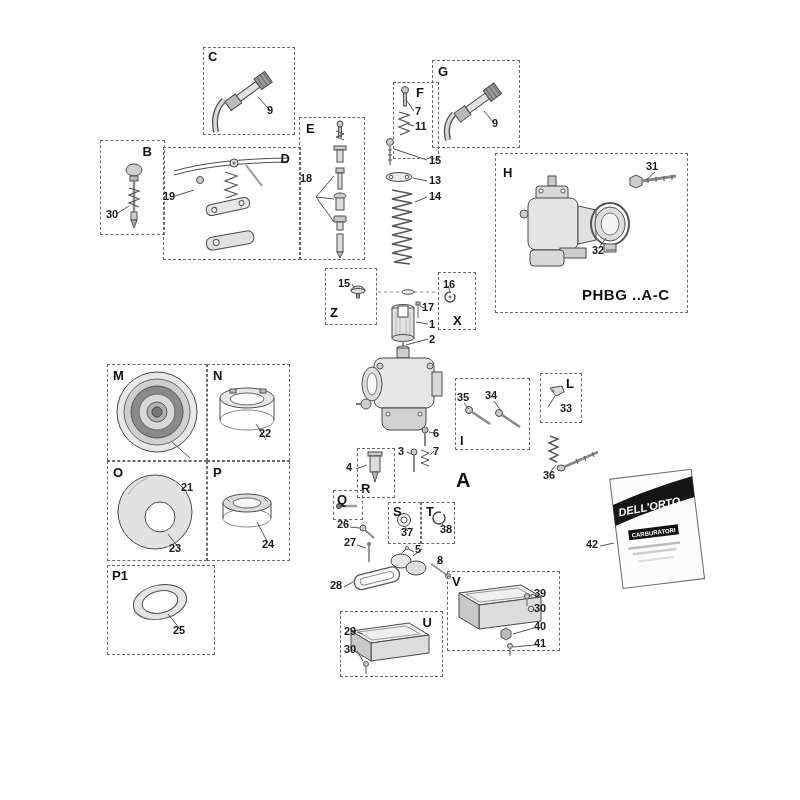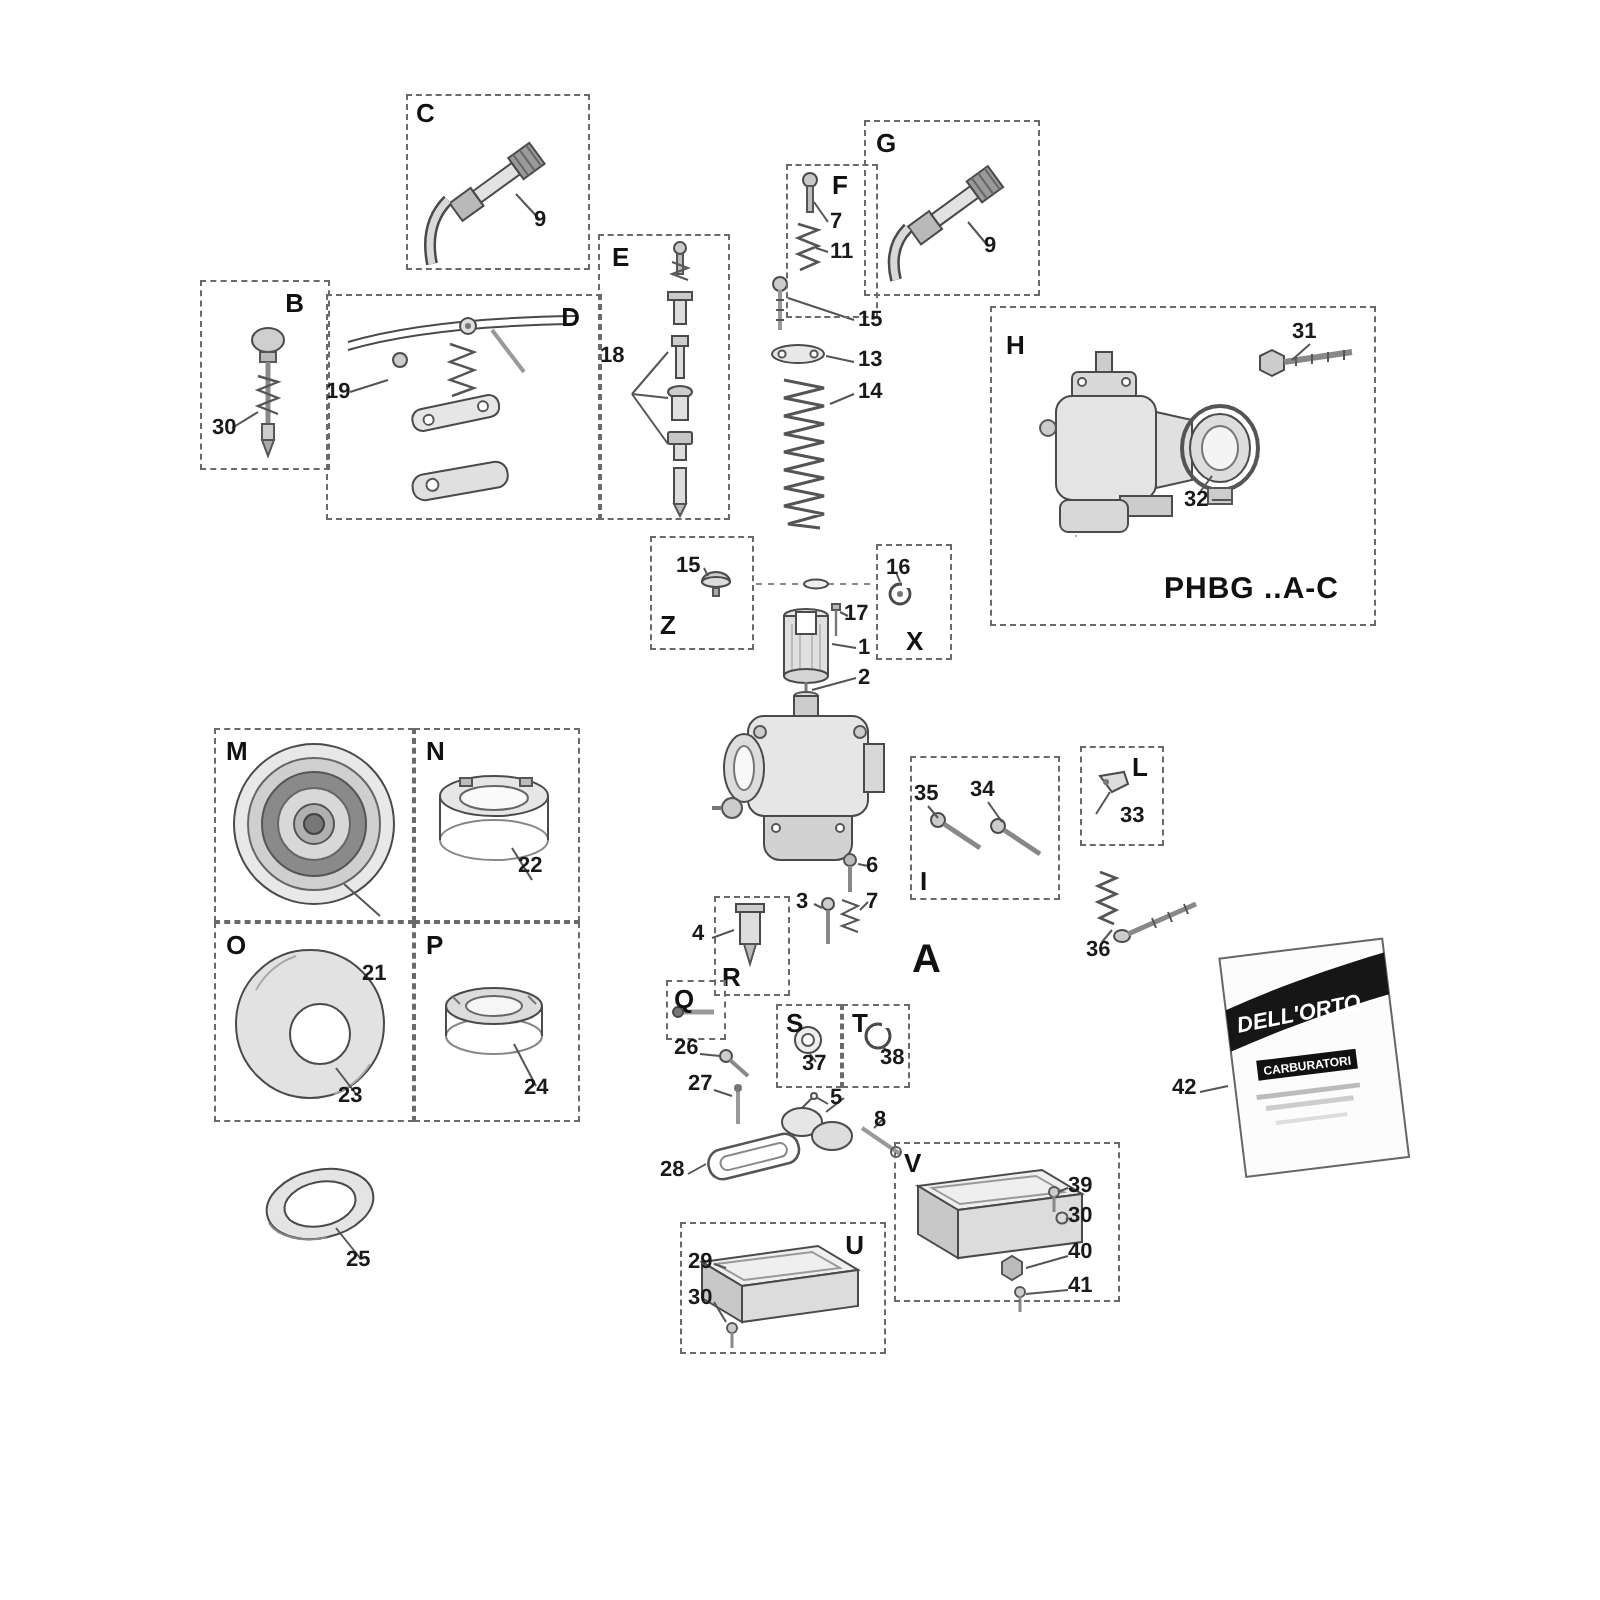--- a/index.html
+++ b/index.html
@@ -397,20 +397,23 @@
       <div class="letter" style="left:5px;top:4px">M</div>
     </div>
   <div class="gbox" style="left:207px;top:364px;width:83px;height:97px">
       <div class="letter" style="left:5px;top:4px">N</div>
     </div>
   <div class="gbox" style="left:107px;top:461px;width:100px;height:100px">
       <div class="letter" style="left:5px;top:4px">O</div>
     </div>
   <div class="gbox" style="left:207px;top:461px;width:83px;height:100px">
       <div class="letter" style="left:5px;top:4px">P</div>
+    </div>
+  <div class="gbox" style="left:107px;top:565px;width:108px;height:90px">
+      <div class="letter" style="left:4px;top:3px">P1</div>
     </div>
   <div class="gbox" style="left:455px;top:378px;width:75px;height:72px">
       <div class="letter" style="left:4px;bottom:2px">I</div>
     </div>
   <div class="gbox" style="left:540px;top:373px;width:42px;height:50px">
       <div class="letter" style="right:7px;top:3px">L</div>
     </div>
   <div class="gbox" style="left:357px;top:448px;width:38px;height:50px">
       <div class="letter" style="left:3px;bottom:2px">R</div>
     </div>

